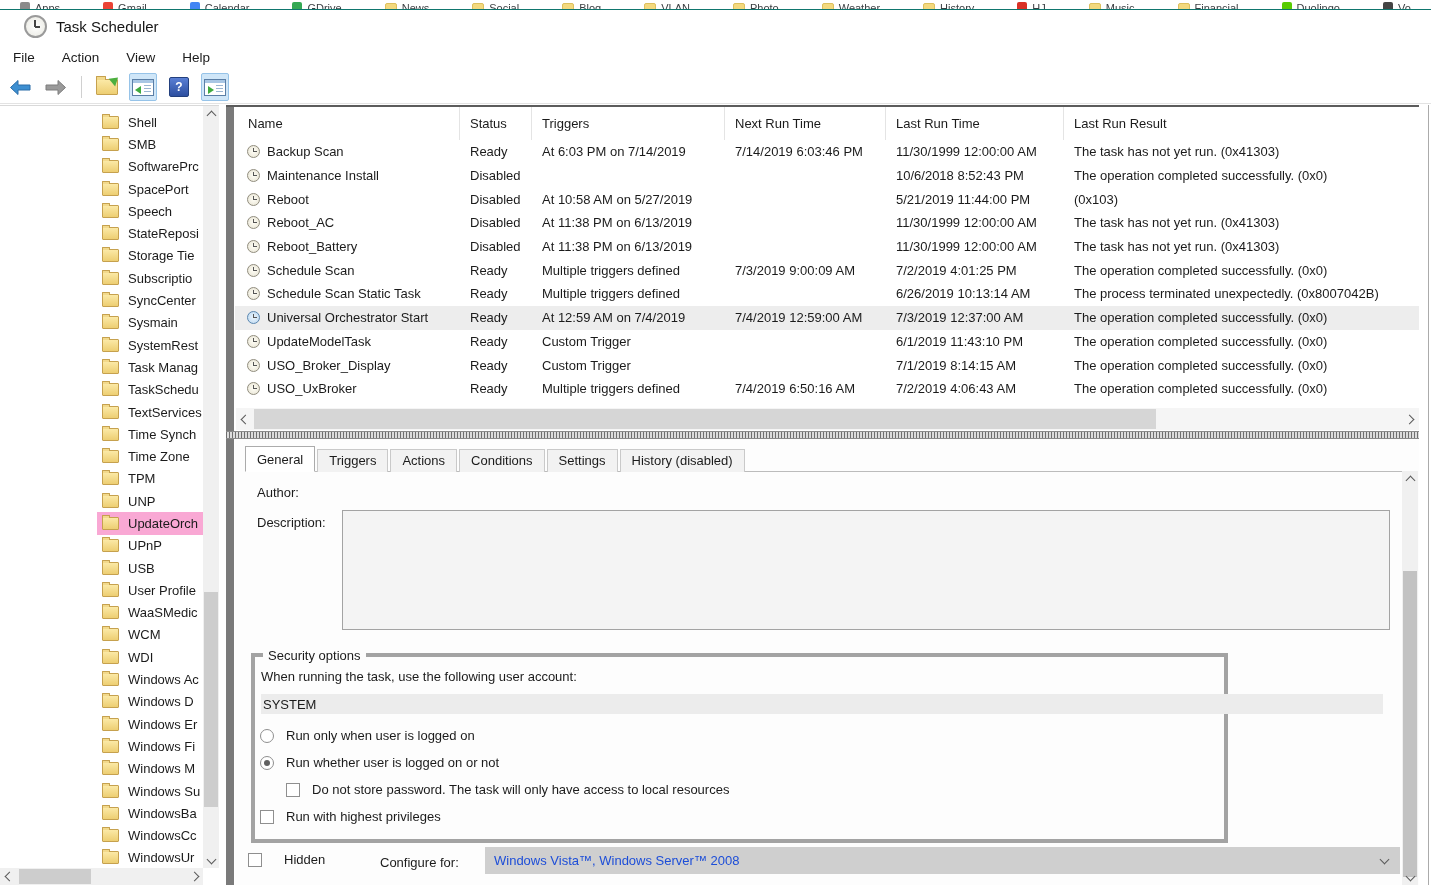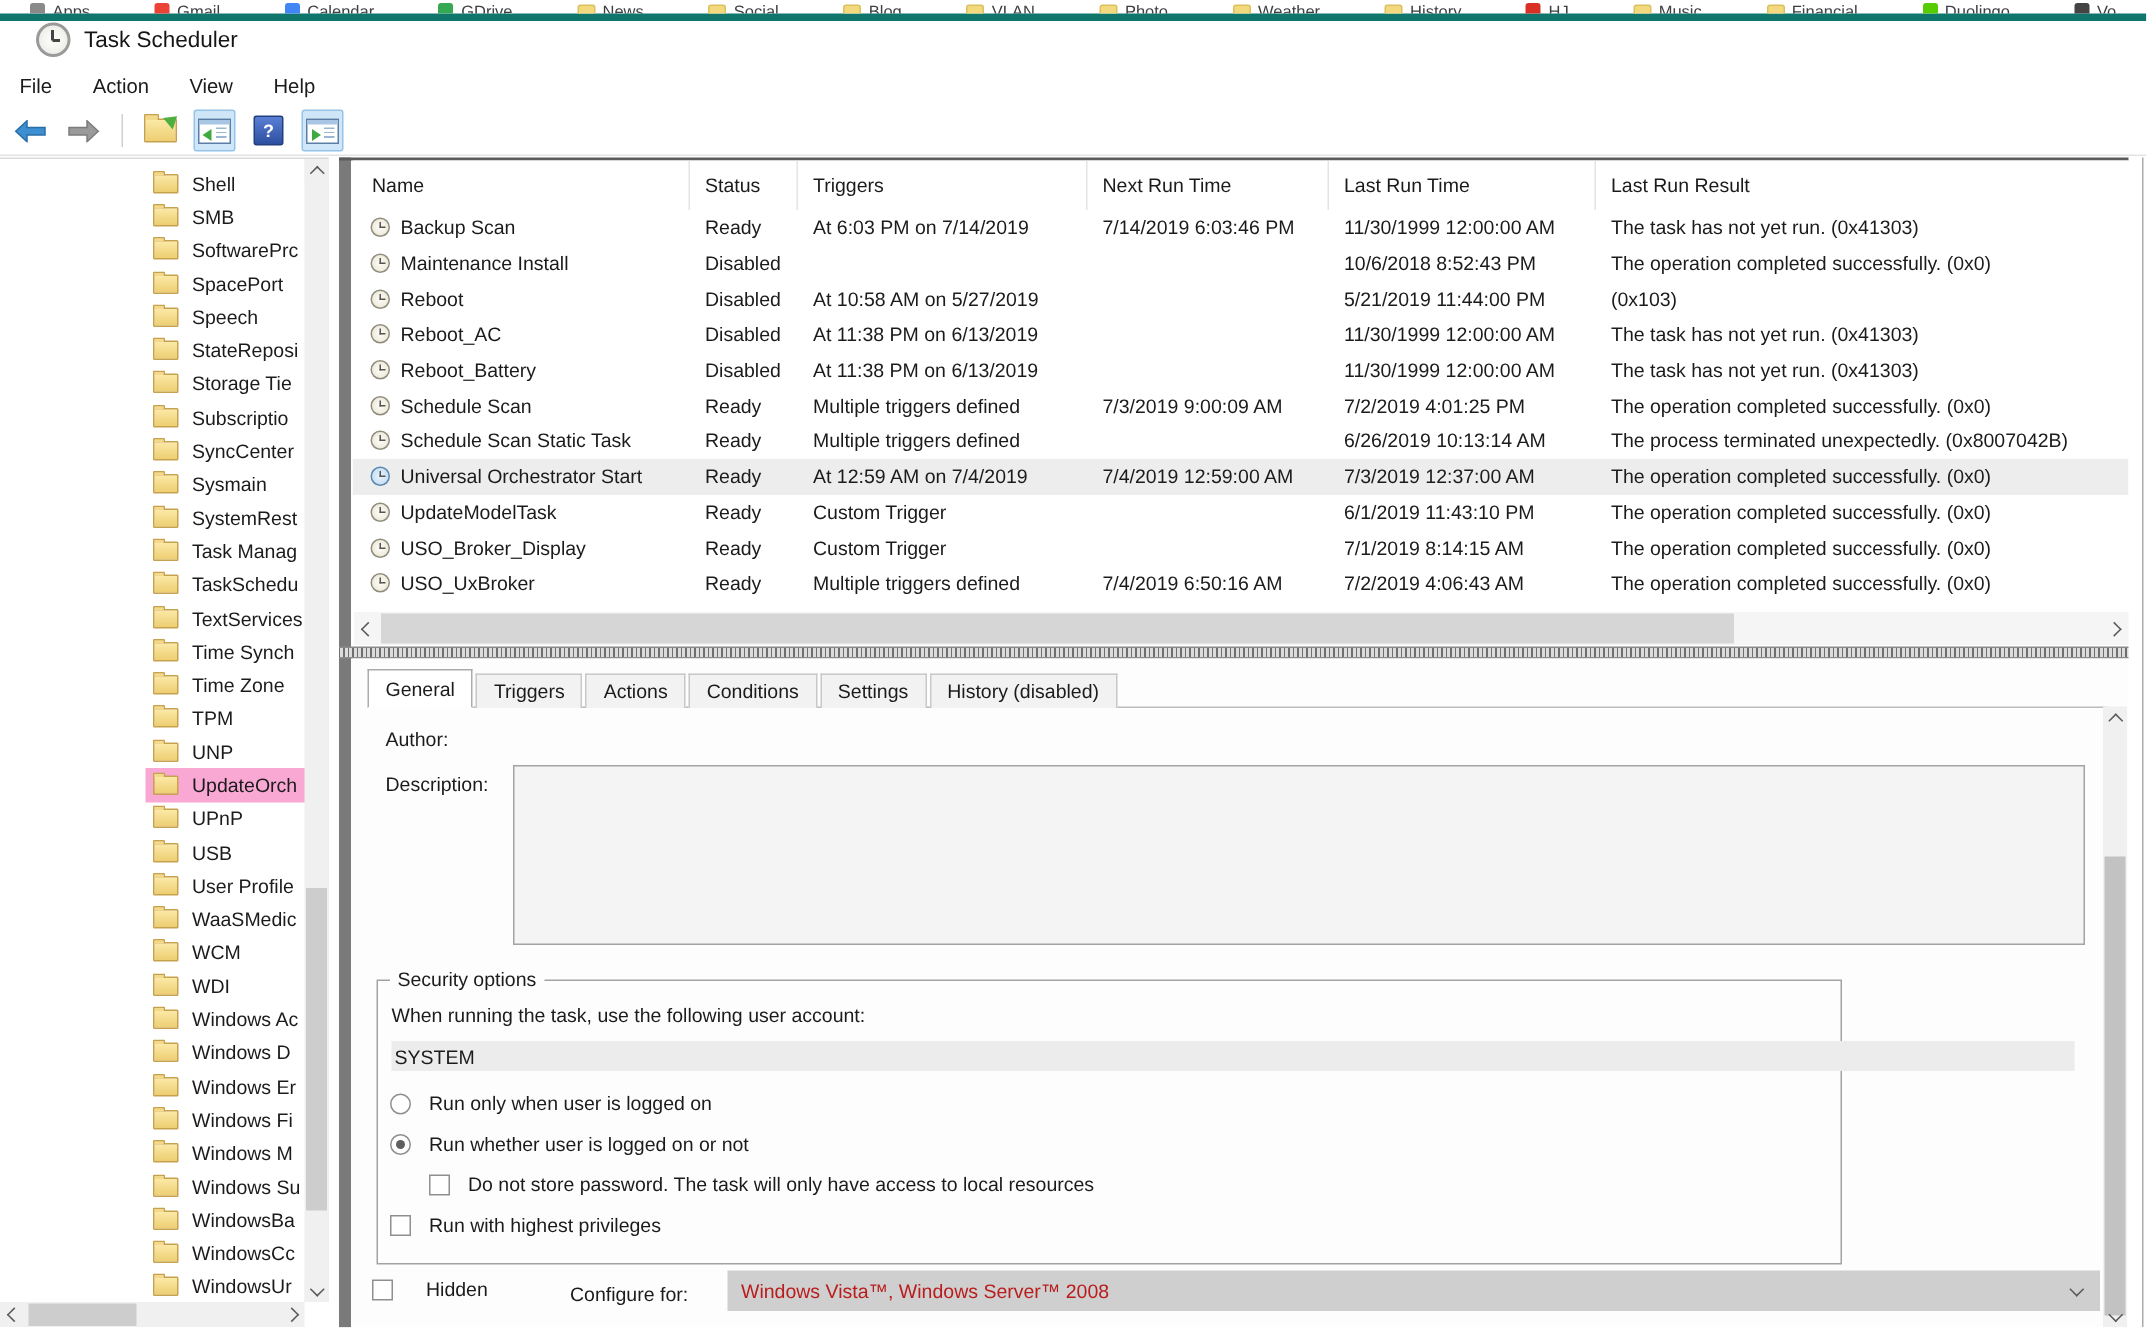--- a/index.html
+++ b/index.html
@@ -1,21 +1,21 @@
 <!DOCTYPE html>
 <html><head>
 <meta charset="utf-8">
 <style>
   html,body{margin:0;padding:0;background:#fff;}
   #app{position:relative;width:1431px;height:885px;overflow:hidden;background:#fff;
        font-family:"Liberation Sans",sans-serif;color:#1b1b1b;-webkit-font-smoothing:antialiased;}
 
   
   #bookmarks{position:absolute;left:0;top:0;width:1431px;height:9px;overflow:hidden;
-             background:#fff;border-bottom:5px solid #0f766e;}
+             background:#fff;border-bottom:1px solid #0f766e;}
   #bookmarks .bwrap{display:flex;justify-content:space-between;padding:2px 20px 0 20px;}
   .bm-item{display:flex;align-items:flex-start;gap:5px;font-size:11px;color:#3c4043;white-space:nowrap;}
   .bi{width:10px;height:10px;border-radius:2px;display:inline-block;flex:none;}
   .bi.folder{background:#f3d97e;border:1px solid #ddc05e;height:8px;margin-top:1px;}
 
   
   #titlebar{position:absolute;left:0;top:9px;width:1431px;height:35px;display:flex;align-items:center;gap:9px;padding-left:24px;box-sizing:border-box;}
   .clock-big{width:19px;height:19px;border-radius:50%;border:2px solid #9a9a9a;background:radial-gradient(#ffffff,#e8e8e0);position:relative;flex:none;}
   .clock-big::before{content:"";position:absolute;left:8px;top:3px;width:2px;height:7px;background:#444;}
   .clock-big::after{content:"";position:absolute;left:9px;top:9px;width:5px;height:2px;background:#444;}
@@ -90,34 +90,34 @@
   #table-hthumb{position:absolute;left:18px;top:1px;width:902px;height:20px;background:#d6d6d6;}
 
   
   #bottom-pane{position:absolute;left:235px;top:439px;width:1184px;height:446px;background:#fdfdfd;font-size:13px;}
   #tabstrip{position:absolute;left:10px;top:6px;right:14px;height:26px;display:flex;align-items:flex-end;border-bottom:1px solid #bcbcbc;}
   .tab{padding:3px 11px 4px 11px;border:1px solid #c9c9c9;border-bottom:none;background:#f2f2f2;margin-right:2px;margin-bottom:-1px;font-size:13px;white-space:nowrap;}
   .tab.active{background:#fff;padding-top:5px;border-color:#ababab;border-bottom:1px solid #fff;}
   #author-label{position:absolute;left:22px;top:46px;}
   #desc-label{position:absolute;left:22px;top:76px;}
   #desc-box{position:absolute;left:107px;top:71px;width:1048px;height:120px;background:#f4f4f4;border:1px solid #a3a3a3;box-sizing:border-box;}
-  #sec-group{position:absolute;left:16px;top:214px;width:977px;height:190px;border:1px solid #a3a3a3;box-sizing:border-box;}
+  #sec-group{position:absolute;left:16px;top:214px;width:977px;height:190px;border:4px solid #a3a3a3;box-sizing:border-box;}
   #sec-label{position:absolute;left:8px;top:-9px;background:#fdfdfd;padding:0 5px;}
   #sec-prompt{position:absolute;left:26px;top:230px;}
   #system-bar{position:absolute;left:26px;top:255px;width:1122px;height:20px;background:#ececec;display:flex;align-items:center;padding-left:2px;box-sizing:border-box;}
   #secopts{position:absolute;left:25px;top:283px;width:1100px;}
   .opt-row{display:flex;align-items:center;gap:12px;height:27px;}
   .opt-row.indent{margin-left:26px;}
   .radio{width:14px;height:14px;border-radius:50%;border:1px solid #8f8f8f;background:#fff;position:relative;flex:none;box-sizing:border-box;}
   .radio.checked::after{content:"";position:absolute;left:3px;top:3px;width:6px;height:6px;border-radius:50%;background:#606060;}
   .cbox{width:14px;height:14px;border:1px solid #8f8f8f;background:#fff;flex:none;box-sizing:border-box;}
   #hidden-row{position:absolute;left:13px;top:413px;display:flex;align-items:center;gap:22px;}
   #hidden-label{margin-right:0;}
   #configure-label{position:absolute;left:145px;top:416px;}
-  #configure-combo{position:absolute;left:250px;top:408px;width:915px;height:27px;background:#cfcfcf;color:#b91c1c;display:flex;align-items:center;padding-left:9px;box-sizing:border-box;}
+  #configure-combo{position:absolute;left:250px;top:408px;width:915px;height:27px;background:#cfcfcf;color:#1d4ed8;display:flex;align-items:center;padding-left:9px;box-sizing:border-box;}
   #configure-combo .chev{border-color:#5a5a5a;position:absolute;right:12px;top:9px;}
   #bp-vscroll{position:absolute;left:1167px;top:32px;width:16px;height:414px;background:#f0f0f0;}
   #bp-vscroll .arr{position:absolute;left:0;width:16px;height:16px;display:flex;align-items:center;justify-content:center;}
   #bp-vthumb{position:absolute;left:1px;top:100px;width:14px;height:306px;background:#c2c2c2;}
 
   .arr{cursor:default;}
 </style>
 </head>
 <body>
 

